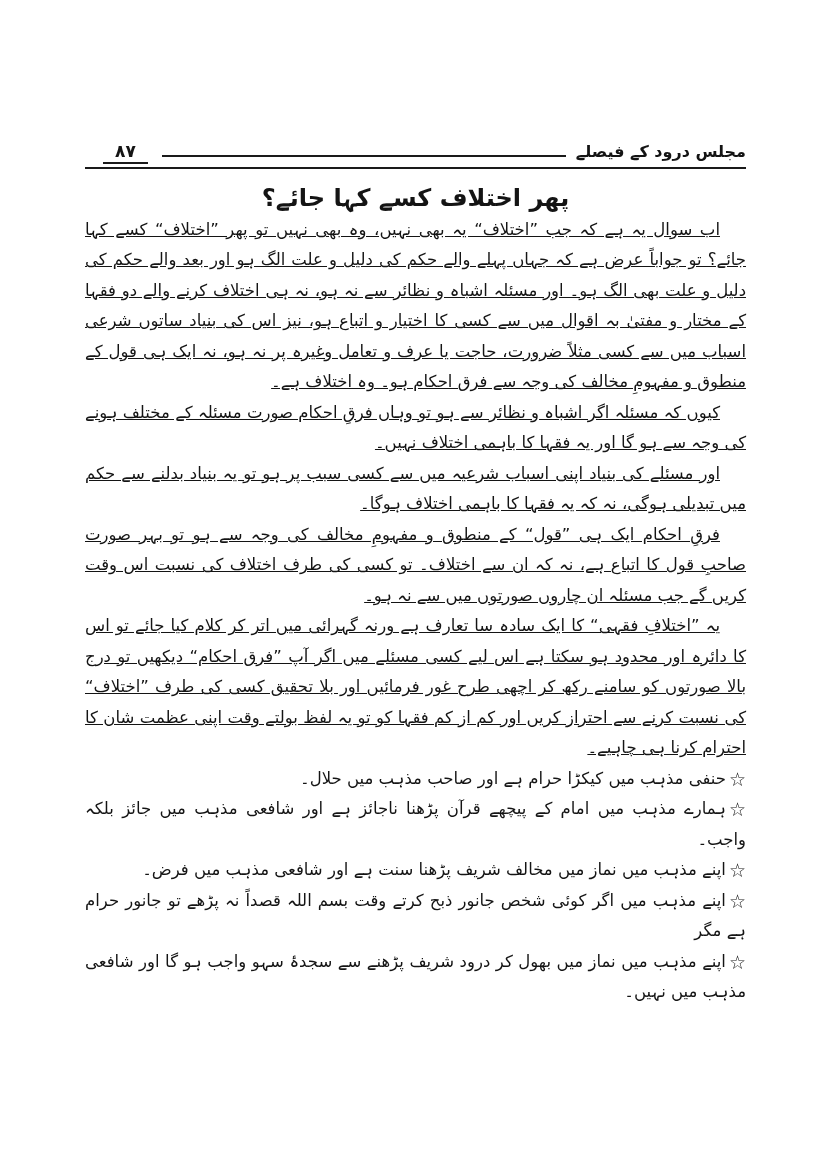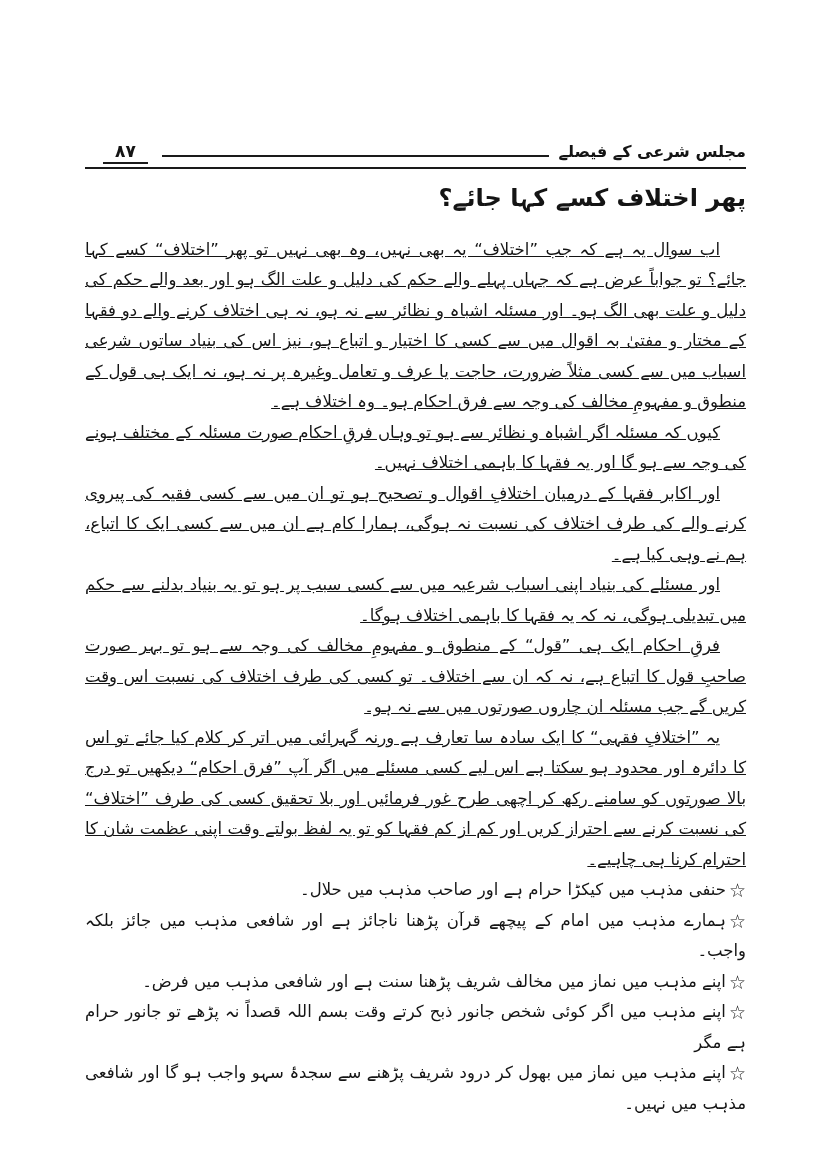--- a/index.html
+++ b/index.html
@@ -52,23 +52,24 @@
     font-size: 16px;
     font-weight: bold;
     line-height: 1.3;
     padding-bottom: 1px;
     direction: rtl;
   }
 
   
   .section-heading {
     direction: rtl;
+    text-align: center;
     font-size: 24px;
     font-weight: bold;
-    margin: 14px 0 21px 0;
+    margin: 14px 0 1px 0;
     line-height: 1.3;
   }
 
   
   .body-text {
     direction: rtl;
     font-size: 16.5px;
     line-height: 30.5px;
     text-align: justify;
   }
@@ -92,29 +93,28 @@
 </style>
 </head>
 <body>
 
 <div class="scan-page">
   <div class="content">
 
     <div class="running-header">
       <span class="page-number">۸۷</span>
       <span class="header-rule"></span>
-      <span class="book-title">مجلس شرعی کے فیصلے</span>
+      <span class="book-title">مجلس درود کے فیصلے</span>
     </div>
 
     <div class="section-heading">پھر اختلاف کسے کہا جائے؟</div>
 
     <div class="body-text">
       <p>اب سوال یہ ہے کہ جب ”اختلاف“ یہ بھی نہیں، وہ بھی نہیں تو پھر ”اختلاف“ کسے کہا جائے؟ تو جواباً عرض ہے کہ جہاں پہلے والے حکم کی دلیل و علت الگ ہو اور بعد والے حکم کی دلیل و علت بھی الگ ہو۔ اور مسئلہ اشباہ و نظائر سے نہ ہو، نہ ہی اختلاف کرنے والے دو فقہا کے مختار و مفتیٰ بہ اقوال میں سے کسی کا اختیار و اتباع ہو، نیز اس کی بنیاد ساتوں شرعی اسباب میں سے کسی مثلاً ضرورت، حاجت یا عرف و تعامل وغیرہ پر نہ ہو، نہ ایک ہی قول کے منطوق و مفہومِ مخالف کی وجہ سے فرق احکام ہو۔ وہ اختلاف ہے۔</p>
       <p>کیوں کہ مسئلہ اگر اشباہ و نظائر سے ہو تو وہاں فرقِ احکام صورت مسئلہ کے مختلف ہونے کی وجہ سے ہو گا اور یہ فقہا کا باہمی اختلاف نہیں۔</p>
-      <p>اور اکابر فقہا کے درمیان اختلافِ اقوال و تصحیح ہو تو ان میں سے کسی فقیہ کی پیروی کرنے والے کی طرف اختلاف کی نسبت نہ ہوگی، ہمارا کام ہے ان میں سے کسی ایک کا اتباع، ہم نے وہی کیا ہے۔</p>
       <p>اور مسئلے کی بنیاد اپنی اسباب شرعیہ میں سے کسی سبب پر ہو تو یہ بنیاد بدلنے سے حکم میں تبدیلی ہوگی، نہ کہ یہ فقہا کا باہمی اختلاف ہوگا۔</p>
       <p>فرقِ احکام ایک ہی ”قول“ کے منطوق و مفہومِ مخالف کی وجہ سے ہو تو بہر صورت صاحبِ قول کا اتباع ہے، نہ کہ ان سے اختلاف۔ تو کسی کی طرف اختلاف کی نسبت اس وقت کریں گے جب مسئلہ ان چاروں صورتوں میں سے نہ ہو۔</p>
       <p>یہ ”اختلافِ فقہی“ کا ایک سادہ سا تعارف ہے ورنہ گہرائی میں اتر کر کلام کیا جائے تو اس کا دائرہ اور محدود ہو سکتا ہے اس لیے کسی مسئلے میں اگر آپ ”فرق احکام“ دیکھیں تو درج بالا صورتوں کو سامنے رکھ کر اچھی طرح غور فرمائیں اور بلا تحقیق کسی کی طرف ”اختلاف“ کی نسبت کرنے سے احتراز کریں اور کم از کم فقہا کو تو یہ لفظ بولتے وقت اپنی عظمت شان کا احترام کرنا ہی چاہیے۔</p>
 
       <div class="bullet-item">
         <span class="star-icon">☆</span><span>حنفی مذہب میں کیکڑا حرام ہے اور صاحب مذہب میں حلال۔</span>
       </div>
       <div class="bullet-item">
         <span class="star-icon">☆</span><span>ہمارے مذہب میں امام کے پیچھے قرآن پڑھنا ناجائز ہے اور شافعی مذہب میں جائز بلکہ واجب۔</span>
       </div>

